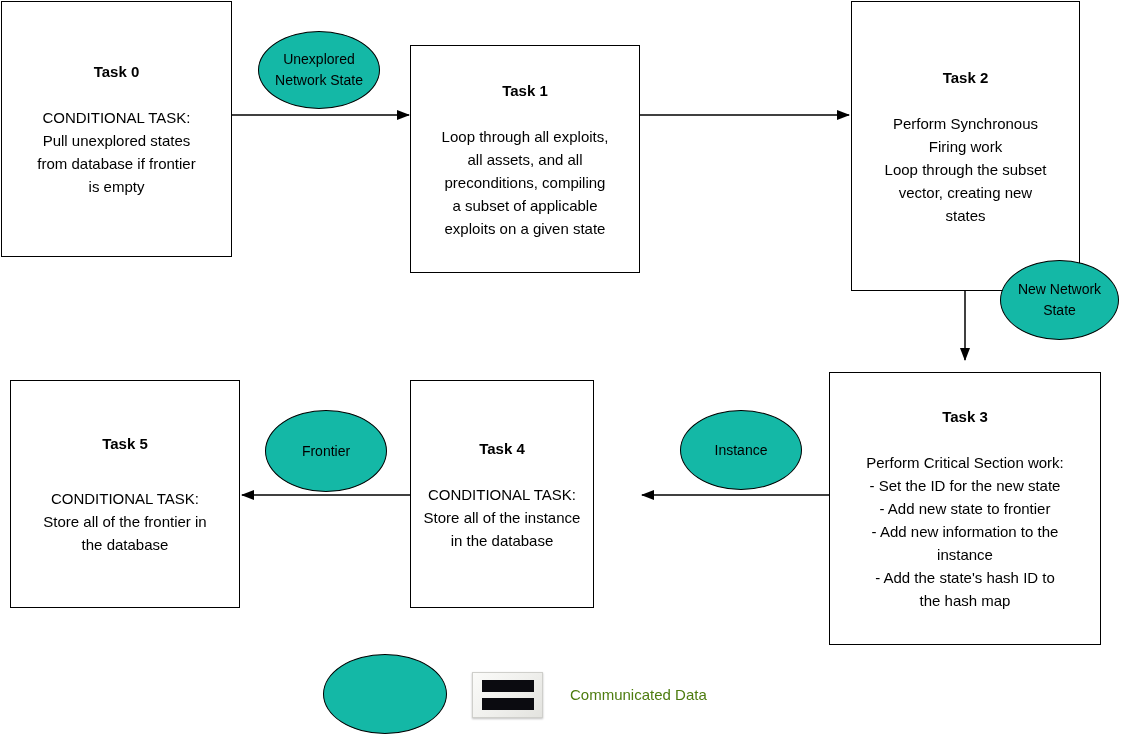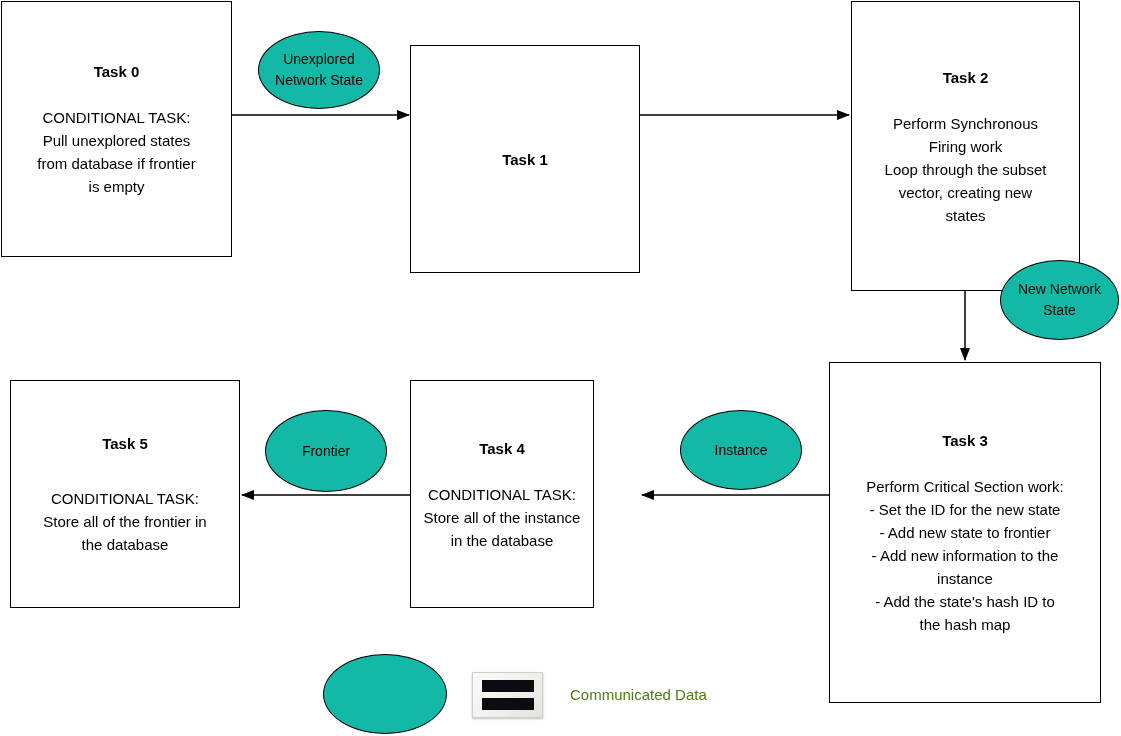--- a/index.html
+++ b/index.html
@@ -58,21 +58,21 @@
     text-align: center;
   }
   .ellipse-label {
     font-size: 14px;
     line-height: 21px;
     white-space: pre-line;
   }
   .box-task0 { left: 1px;   top: 1px;   width: 231px; height: 256px; }
   .box-task1 { left: 410px; top: 2px;   width: 230px; height: 228px; margin-top: 43px; }
   .box-task2 { left: 851px; top: 1px;   width: 229px; height: 290px; }
-  .box-task3 { left: 829px; top: 362px; width: 272px; height: 341px; }
+  .box-task3 { left: 829px; top: 372px; width: 272px; height: 273px; }
   .box-task4 { left: 410px; top: 380px; width: 184px; height: 228px; }
   .box-task5 { left: 10px;  top: 380px; width: 230px; height: 228px; gap: 32px; }
 
   .el-unexplored { left: 258px;  top: 31px;  width: 122px; height: 78px; }
   .el-vector     { left: 650px;  top: 28px;  width: 182px; height: 82px; }
   .el-newstate   { left: 1000px; top: 260px; width: 119px; height: 80px; }
   .el-instance   { left: 680px;  top: 410px; width: 122px; height: 80px; }
   .el-frontier   { left: 265px;  top: 410px; width: 122px; height: 82px; }
   .el-legend     { left: 323px;  top: 654px; width: 124px; height: 80px; }
 
@@ -126,20 +126,25 @@
   <div class="task-box box-task0">
     <div class="task-title">Task 0</div>
     <div class="task-body">CONDITIONAL TASK:
 Pull unexplored states
 from database if frontier
 is empty</div>
   </div>
 
   <div class="task-box box-task1">
     <div class="task-title">Task 1</div>
+    <div class="task-body">Loop through all exploits,
+all assets, and all
+preconditions, compiling
+a subset of applicable
+exploits on a given state</div>
   </div>
 
   <div class="task-box box-task2">
     <div class="task-title">Task 2</div>
     <div class="task-body">Perform Synchronous
 Firing work
 Loop through the subset
 vector, creating new
 states</div>
   </div>

